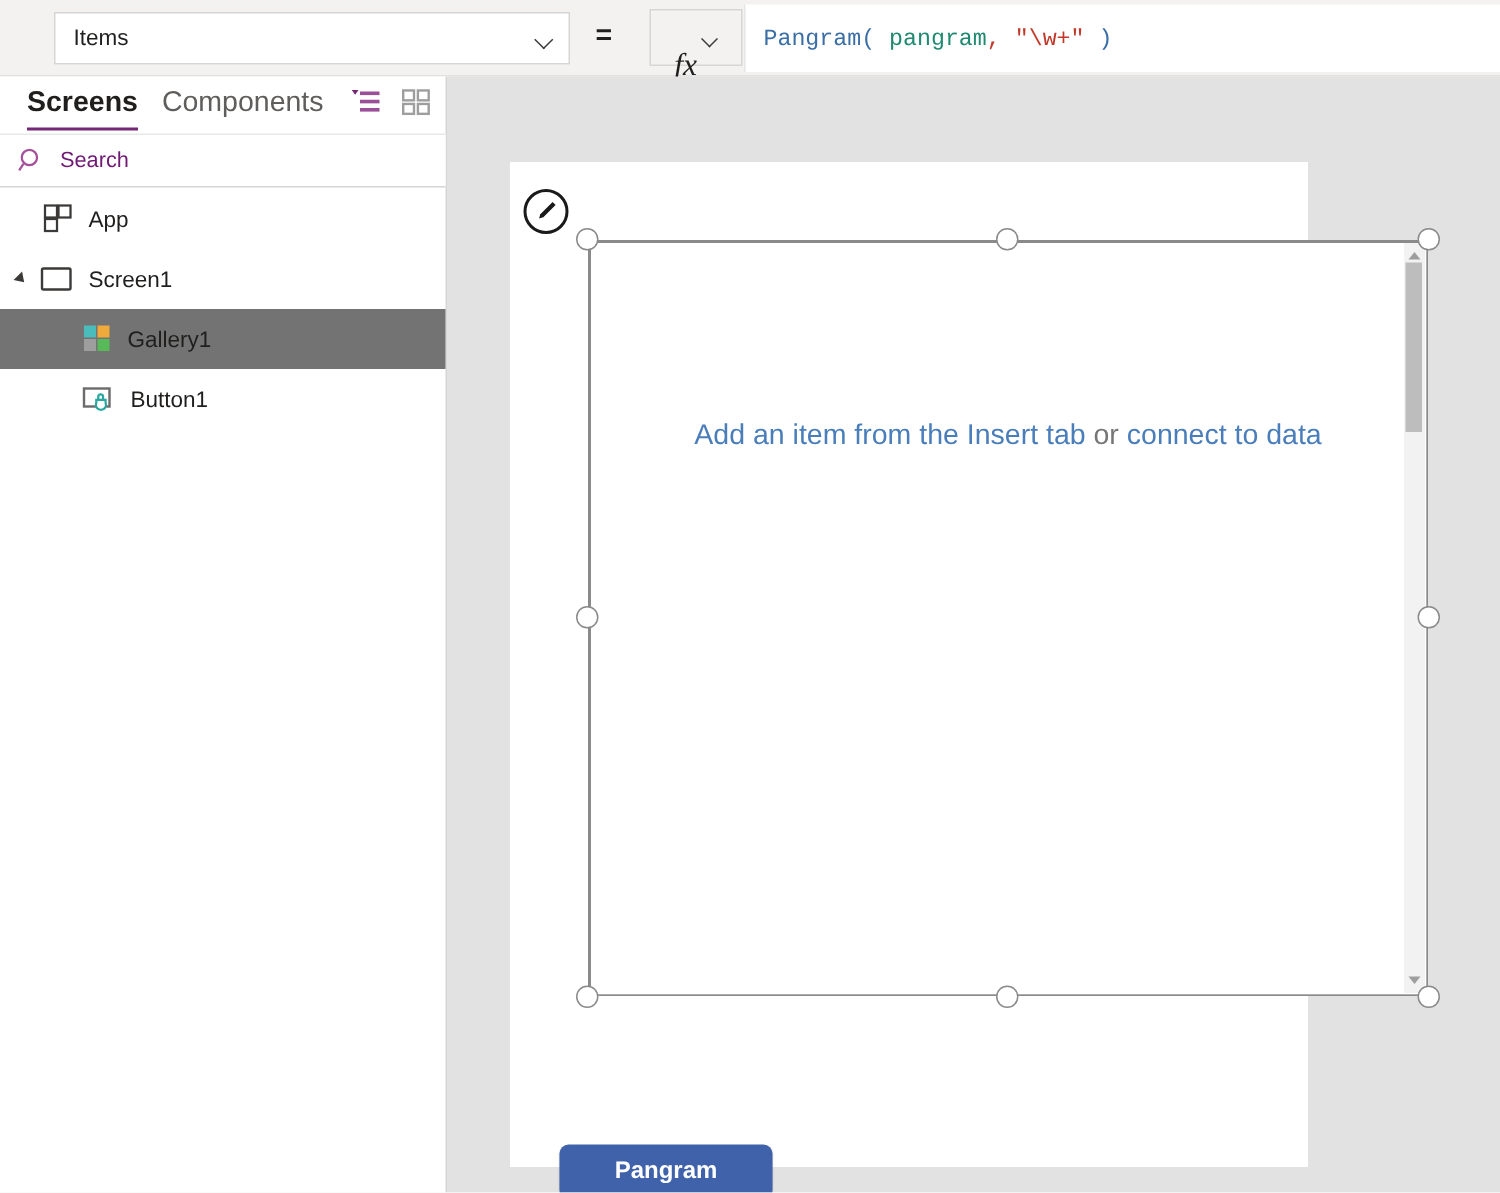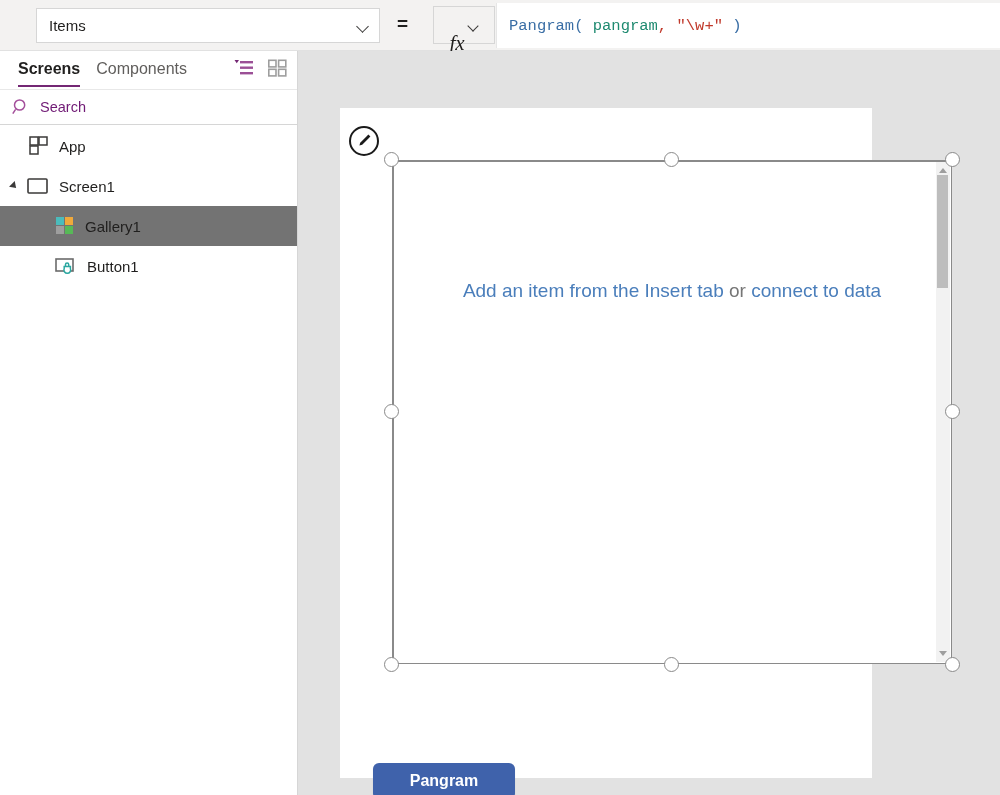--- a/index.html
+++ b/index.html
@@ -80,21 +80,21 @@
     background: #ffffff;
     border-right: 1px solid #d6d6d6;
   }
   .tabstrip {
     position: relative; height: 38px; width: 100%;
     display: flex; align-items: flex-start;
   }
   .tab {
     position: relative; height: 36px; padding: 0 8px;
     display: flex; align-items: center;
-    font-size: 16px; cursor: pointer; color: #605e5c;
+    font-size: 19px; cursor: pointer; color: #605e5c;
   }
   .tab.screens { margin-left: 10px; }
   .tab.active { color: #201f1e; font-weight: bold; }
   .tab.active::after {
     content: ""; position: absolute; left: 8px; right: 8px; bottom: 0;
     height: 2.5px; background: #742774;
   }
   .tab-icons {
     position: absolute; right: 10px; top: 8px;
     display: flex; align-items: center; gap: 14px;

